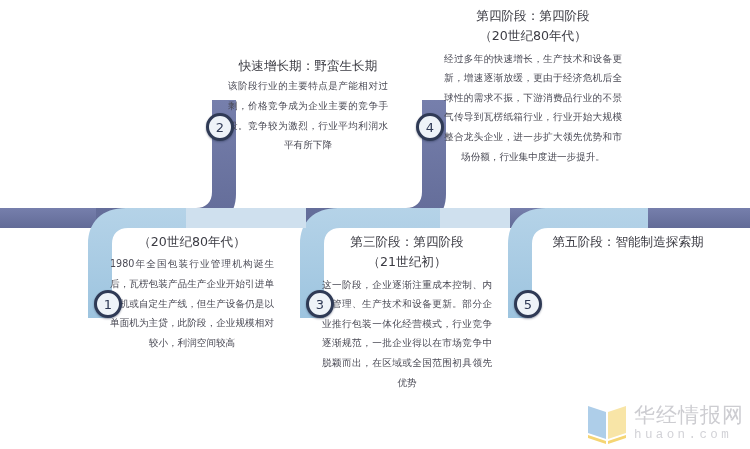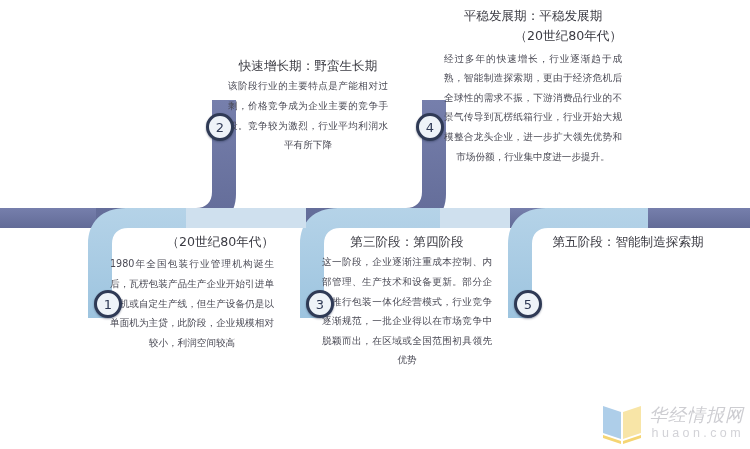--- a/index.html
+++ b/index.html
@@ -36,21 +36,21 @@
   .stage{position:absolute;z-index:4;}
   .stage .title{
     text-align:center;
     font-size:12.6px;
     color:#3a3a42;
     line-height:1.62;
     white-space:nowrap;
     font-family:"DejaVu Sans","Liberation Sans",sans-serif;
   }
   .stage .period{
-    text-align:right;
+    text-align:center;
     font-size:12.6px;
     color:#3a3a42;
     line-height:1.62;
     white-space:nowrap;
     margin-bottom:2px;
     font-family:"DejaVu Sans","Liberation Sans",sans-serif;
   }
   .stage .body{
     font-size:9.6px;
     color:#4a4a55;
@@ -65,28 +65,26 @@
   #watermark{
     position:absolute;
     right:6px;bottom:4px;
     display:flex;align-items:center;
     z-index:9;
     opacity:.92;
   }
   #wm-logo{width:46px;height:44px;margin-right:4px;}
   #wm-text{display:flex;flex-direction:column;line-height:1;}
   #wm-cn{
-    font-size:18px;color:#c9c9ce;letter-spacing:1px;
-    font-family:"DejaVu Sans","Liberation Sans",sans-serif;
-    font-style:italic;
+    font-size:21px;color:#c9c9ce;letter-spacing:1px;
+    font-family:"DejaVu Sans","Liberation Sans",sans-serif;
   }
   #wm-en{
     font-size:12.5px;color:#cfcfd4;letter-spacing:3.4px;margin-top:3px;
-    font-family:Liberation Sans, sans-serif;
-    text-align:right;
+    font-family:Liberation Mono, monospace;
   }
 </style>
 </head>
 <body>
 
 <div id="canvas">
 
   <svg id="ribbon" viewBox="0 0 750 449">
     <defs>
       <linearGradient id="gDark" x1="0" y1="0" x2="0" y2="1">
@@ -172,27 +170,28 @@
     <div class="body">1980年全国包装行业管理机构诞生后，瓦楞包装产品生产企业开始引进单面机或自定生产线，但生产设备仍是以单面机为主贷，此阶段，企业规模相对较小，利润空间较高</div>
   </div>
 
   <div class="stage" style="left:228px;top:56px;width:160px;">
     <div class="title">快速增长期：野蛮生长期</div>
     <div class="body">该阶段行业的主要特点是产能相对过剩，价格竞争成为企业主要的竞争手段。竞争较为激烈，行业平均利润水平有所下降</div>
   </div>
 
   <div class="stage" style="left:322px;top:232px;width:170px;">
     <div class="title">第三阶段：第四阶段</div>
+    <div class="period">（21世纪初）</div>
     <div class="body">这一阶段，企业逐渐注重成本控制、内部管理、生产技术和设备更新。部分企业推行包装一体化经营模式，行业竞争逐渐规范，一批企业得以在市场竞争中脱颖而出，在区域或全国范围初具领先优势</div>
   </div>
 
   <div class="stage" style="left:444px;top:6px;width:178px;">
-    <div class="title">平稳发展期：平稳发展期</div>
+    <div class="title">第四阶段：第四阶段</div>
     <div class="period">（20世纪80年代）</div>
-    <div class="body">经过多年的快速增长，行业逐渐趋于成熟，智能制造探索期，更由于经济危机后全球性的需求不振，下游消费品行业的不景气传导到瓦楞纸箱行业，行业开始大规模整合龙头企业，进一步扩大领先优势和市场份额，行业集中度进一步提升。</div>
+    <div class="body">经过多年的快速增长，生产技术和设备更新，增速逐渐放缓，更由于经济危机后全球性的需求不振，下游消费品行业的不景气传导到瓦楞纸箱行业，行业开始大规模整合龙头企业，进一步扩大领先优势和市场份额，行业集中度进一步提升。</div>
   </div>
 
   <div class="stage" style="left:538px;top:232px;width:180px;">
     <div class="title">第五阶段：智能制造探索期</div>
   </div>
 
   <div id="watermark">
     <svg id="wm-logo" viewBox="0 0 46 44">
       <path d="M4,5 L22,11 L22,38 L4,32 Z" fill="#a8cae8"></path>
       <path d="M42,5 L24,11 L24,38 L42,32 Z" fill="#f8e3a0"></path>

